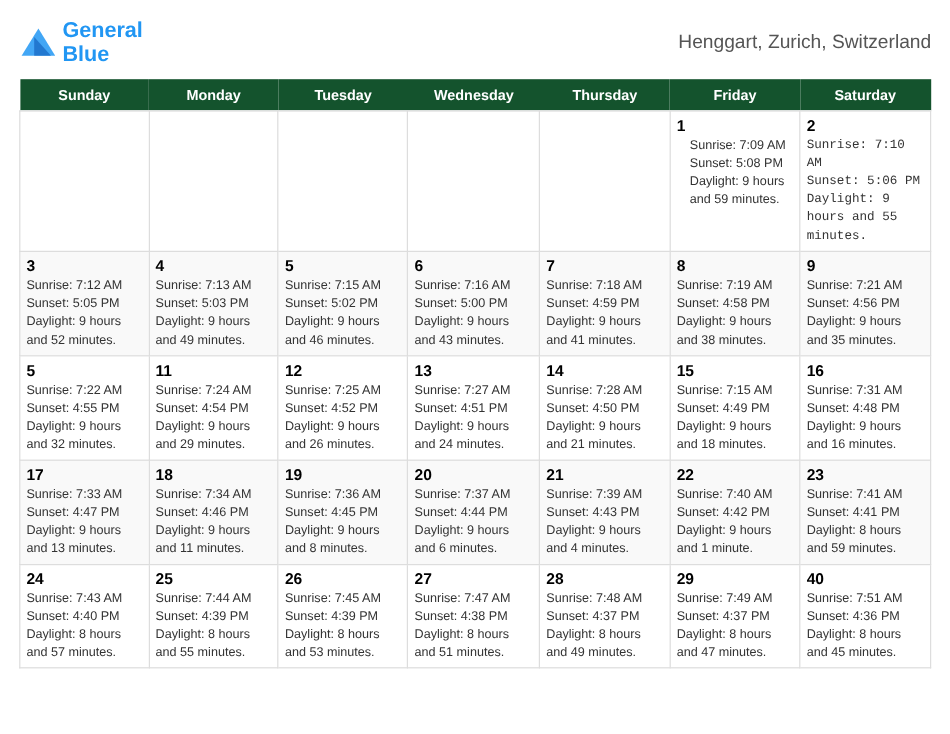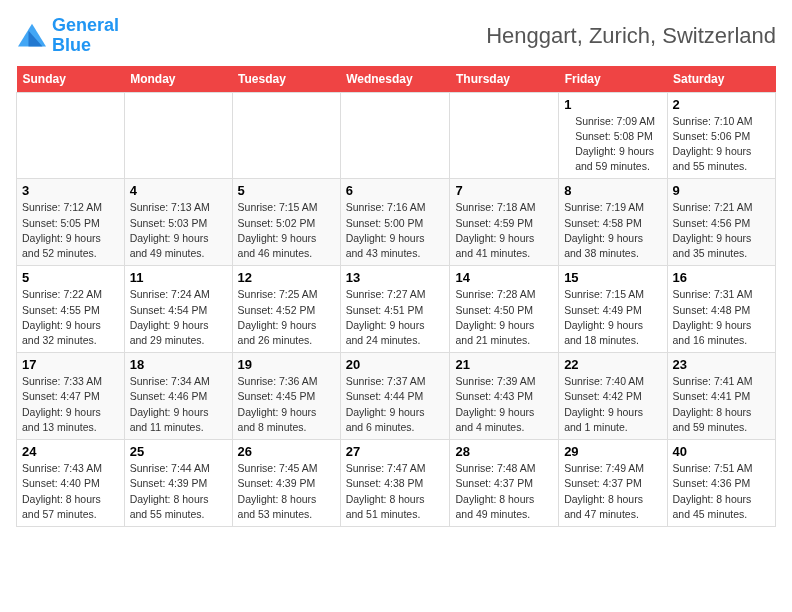--- a/index.html
+++ b/index.html
@@ -36,33 +36,33 @@
     }
     .title-area {
       text-align: right;
     }
     .month-title {
       font-size: 34px;
       font-weight: bold;
       color: #333;
     }
     .location {
-      font-size: 22px;
+      font-size: 16px;
       color: #555;
     }
     table {
       width: 100%;
       border-collapse: collapse;
       font-size: 11px;
     }
     thead tr th {
-      background: #ef4444;
+      background: #14532d;
       color: #fff;
       padding: 6px 6px;
-      text-align: left;
+      text-align: center;
       font-weight: bold;
       font-size: 12px;
     }
     tbody tr td {
       border: 1px solid #ddd;
       vertical-align: top;
       padding: 4px 5px;
       width: 113px;
       height: 80px;
       background: #fff;
@@ -123,21 +123,21 @@
         <td class="empty-cell"></td>
         <td class="empty-cell"></td>
         <td>
           <div class="day-num">1</div>
           <div class="day-info" style="white-space: pre-line; margin-left: 11px;">Sunrise: 7:09 AM
 Sunset: 5:08 PM
 Daylight: 9 hours and 59 minutes.</div>
         </td>
         <td>
           <div class="day-num">2</div>
-          <div class="day-info" style="white-space: pre-line;">Sunrise: 7:10 AM
+          <div class="day-info" style="white-space: pre-line; font-family: Liberation Mono, monospace;">Sunrise: 7:10 AM
 Sunset: 5:06 PM
 Daylight: 9 hours and 55 minutes.</div>
         </td>
       </tr>
       <tr>
         <td>
           <div class="day-num">3</div>
           <div class="day-info" style="white-space: pre-line;">Sunrise: 7:12 AM
 Sunset: 5:05 PM
 Daylight: 9 hours and 52 minutes.</div>

